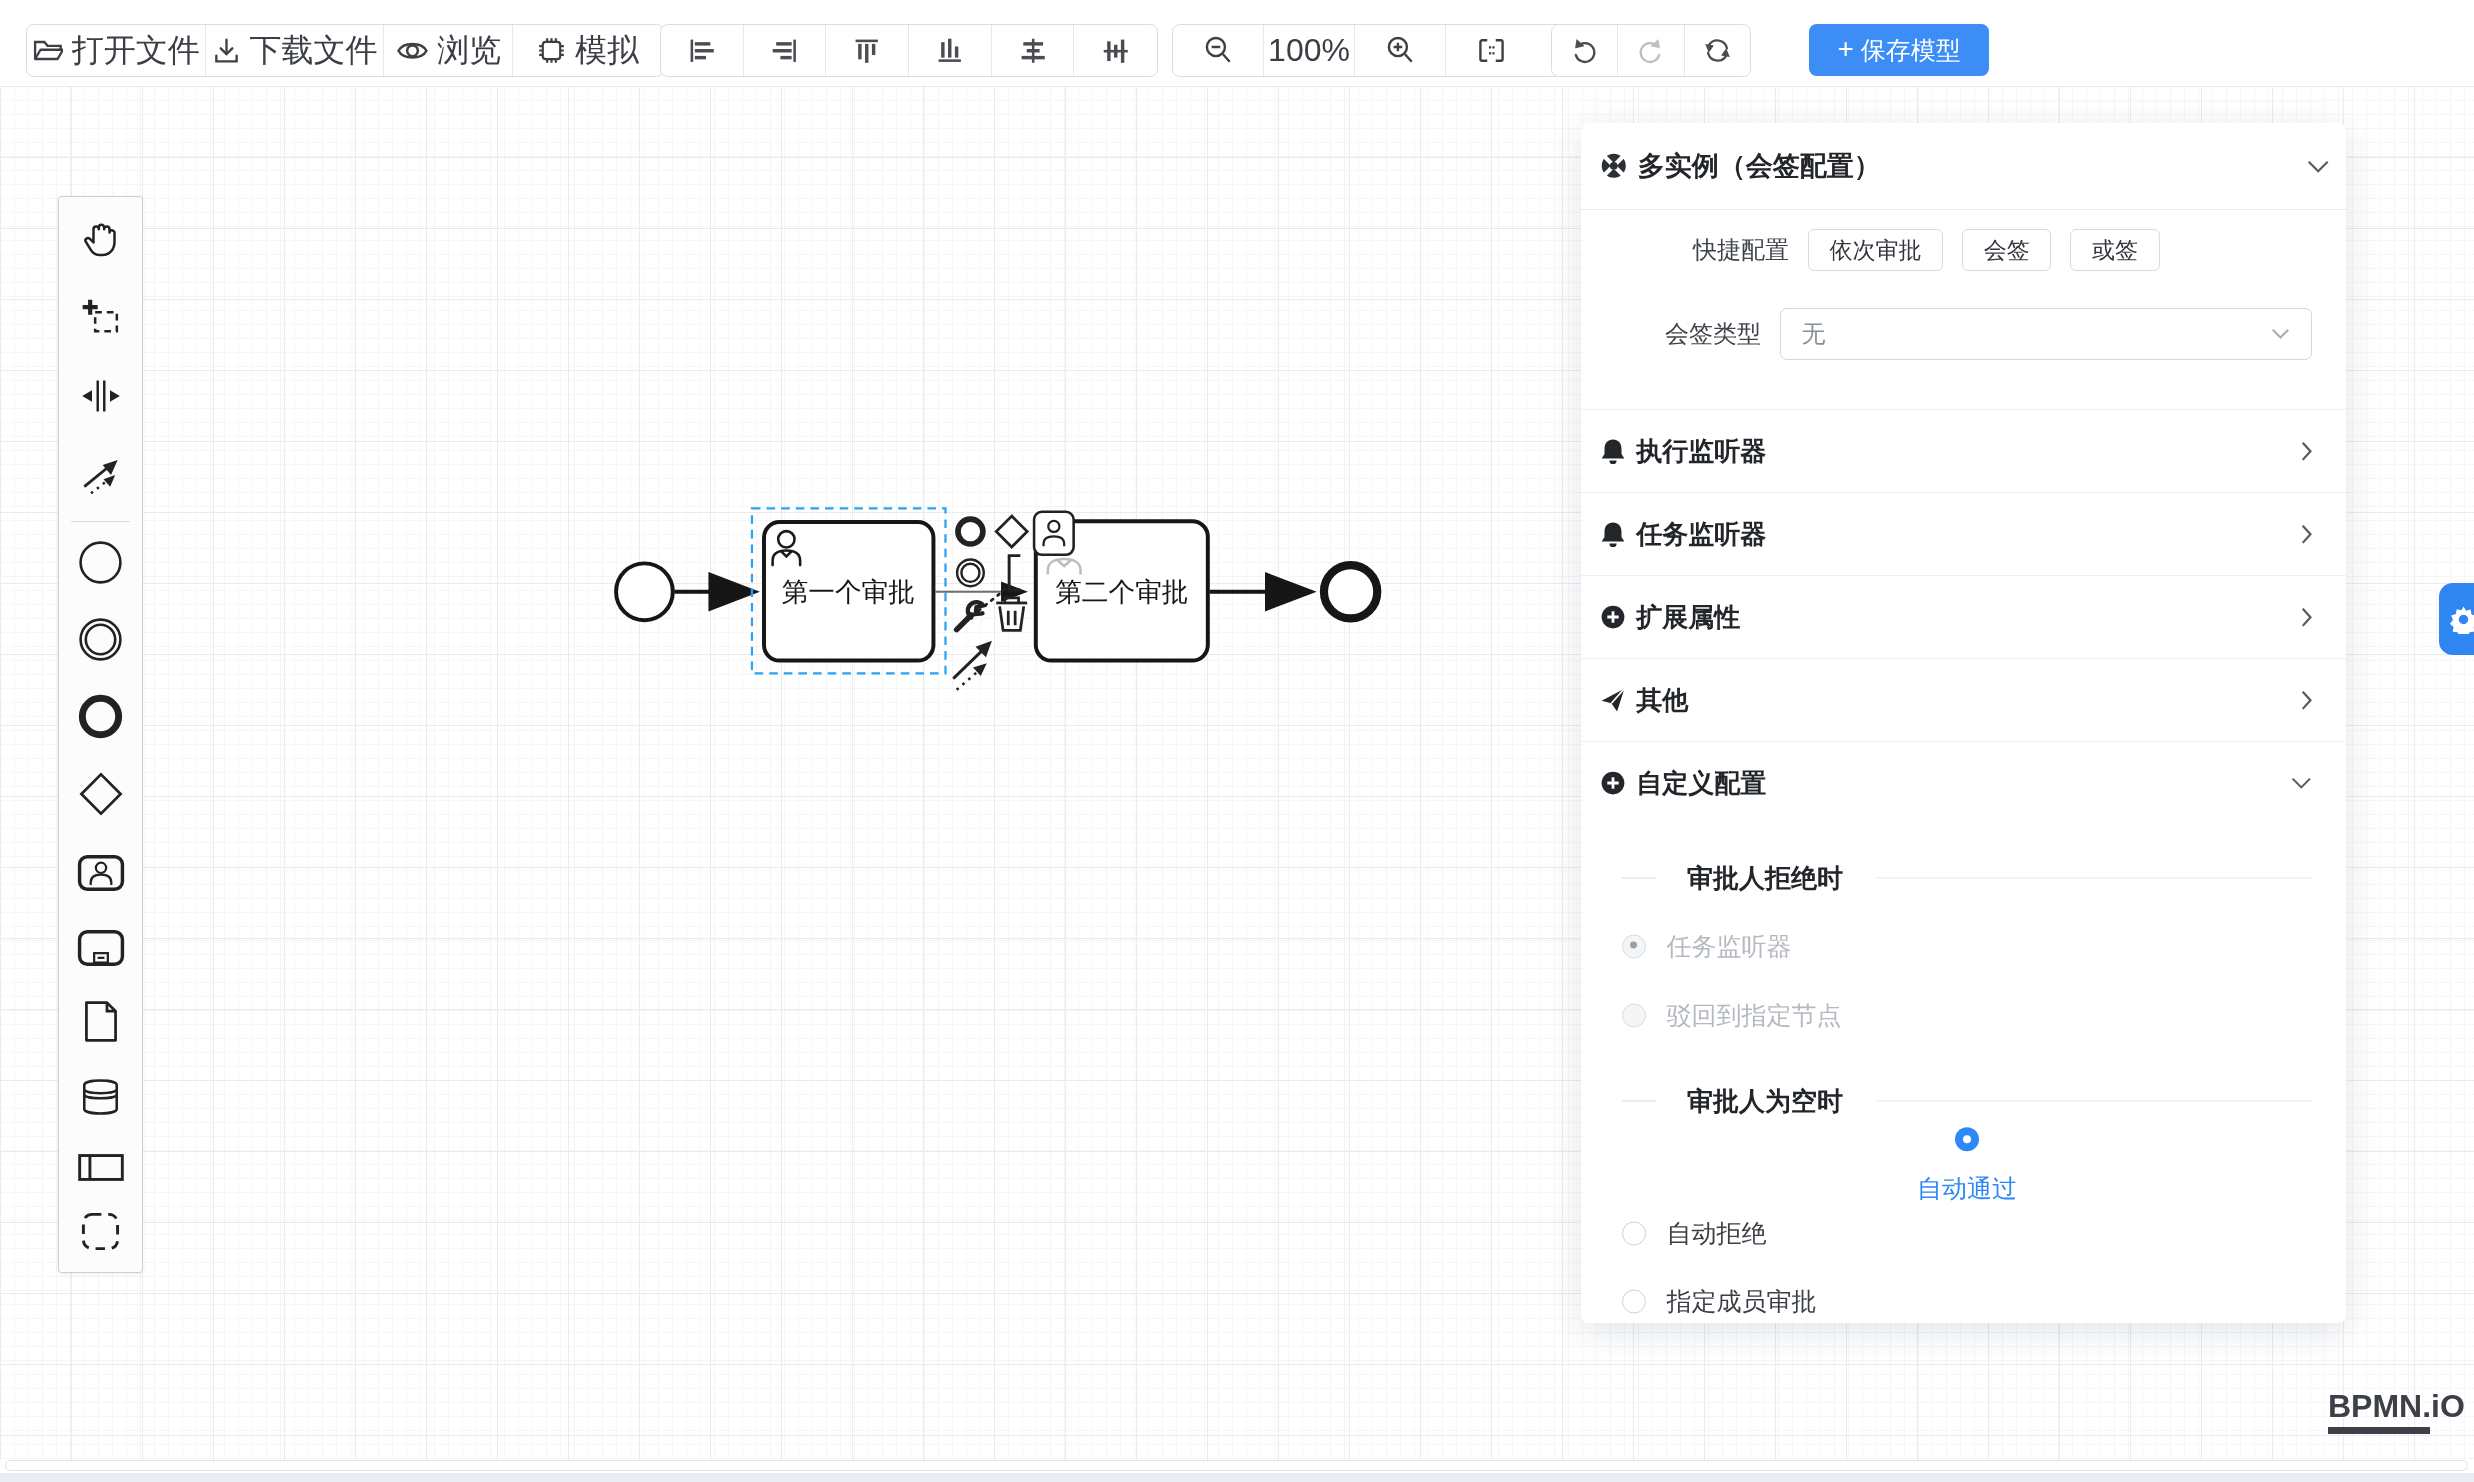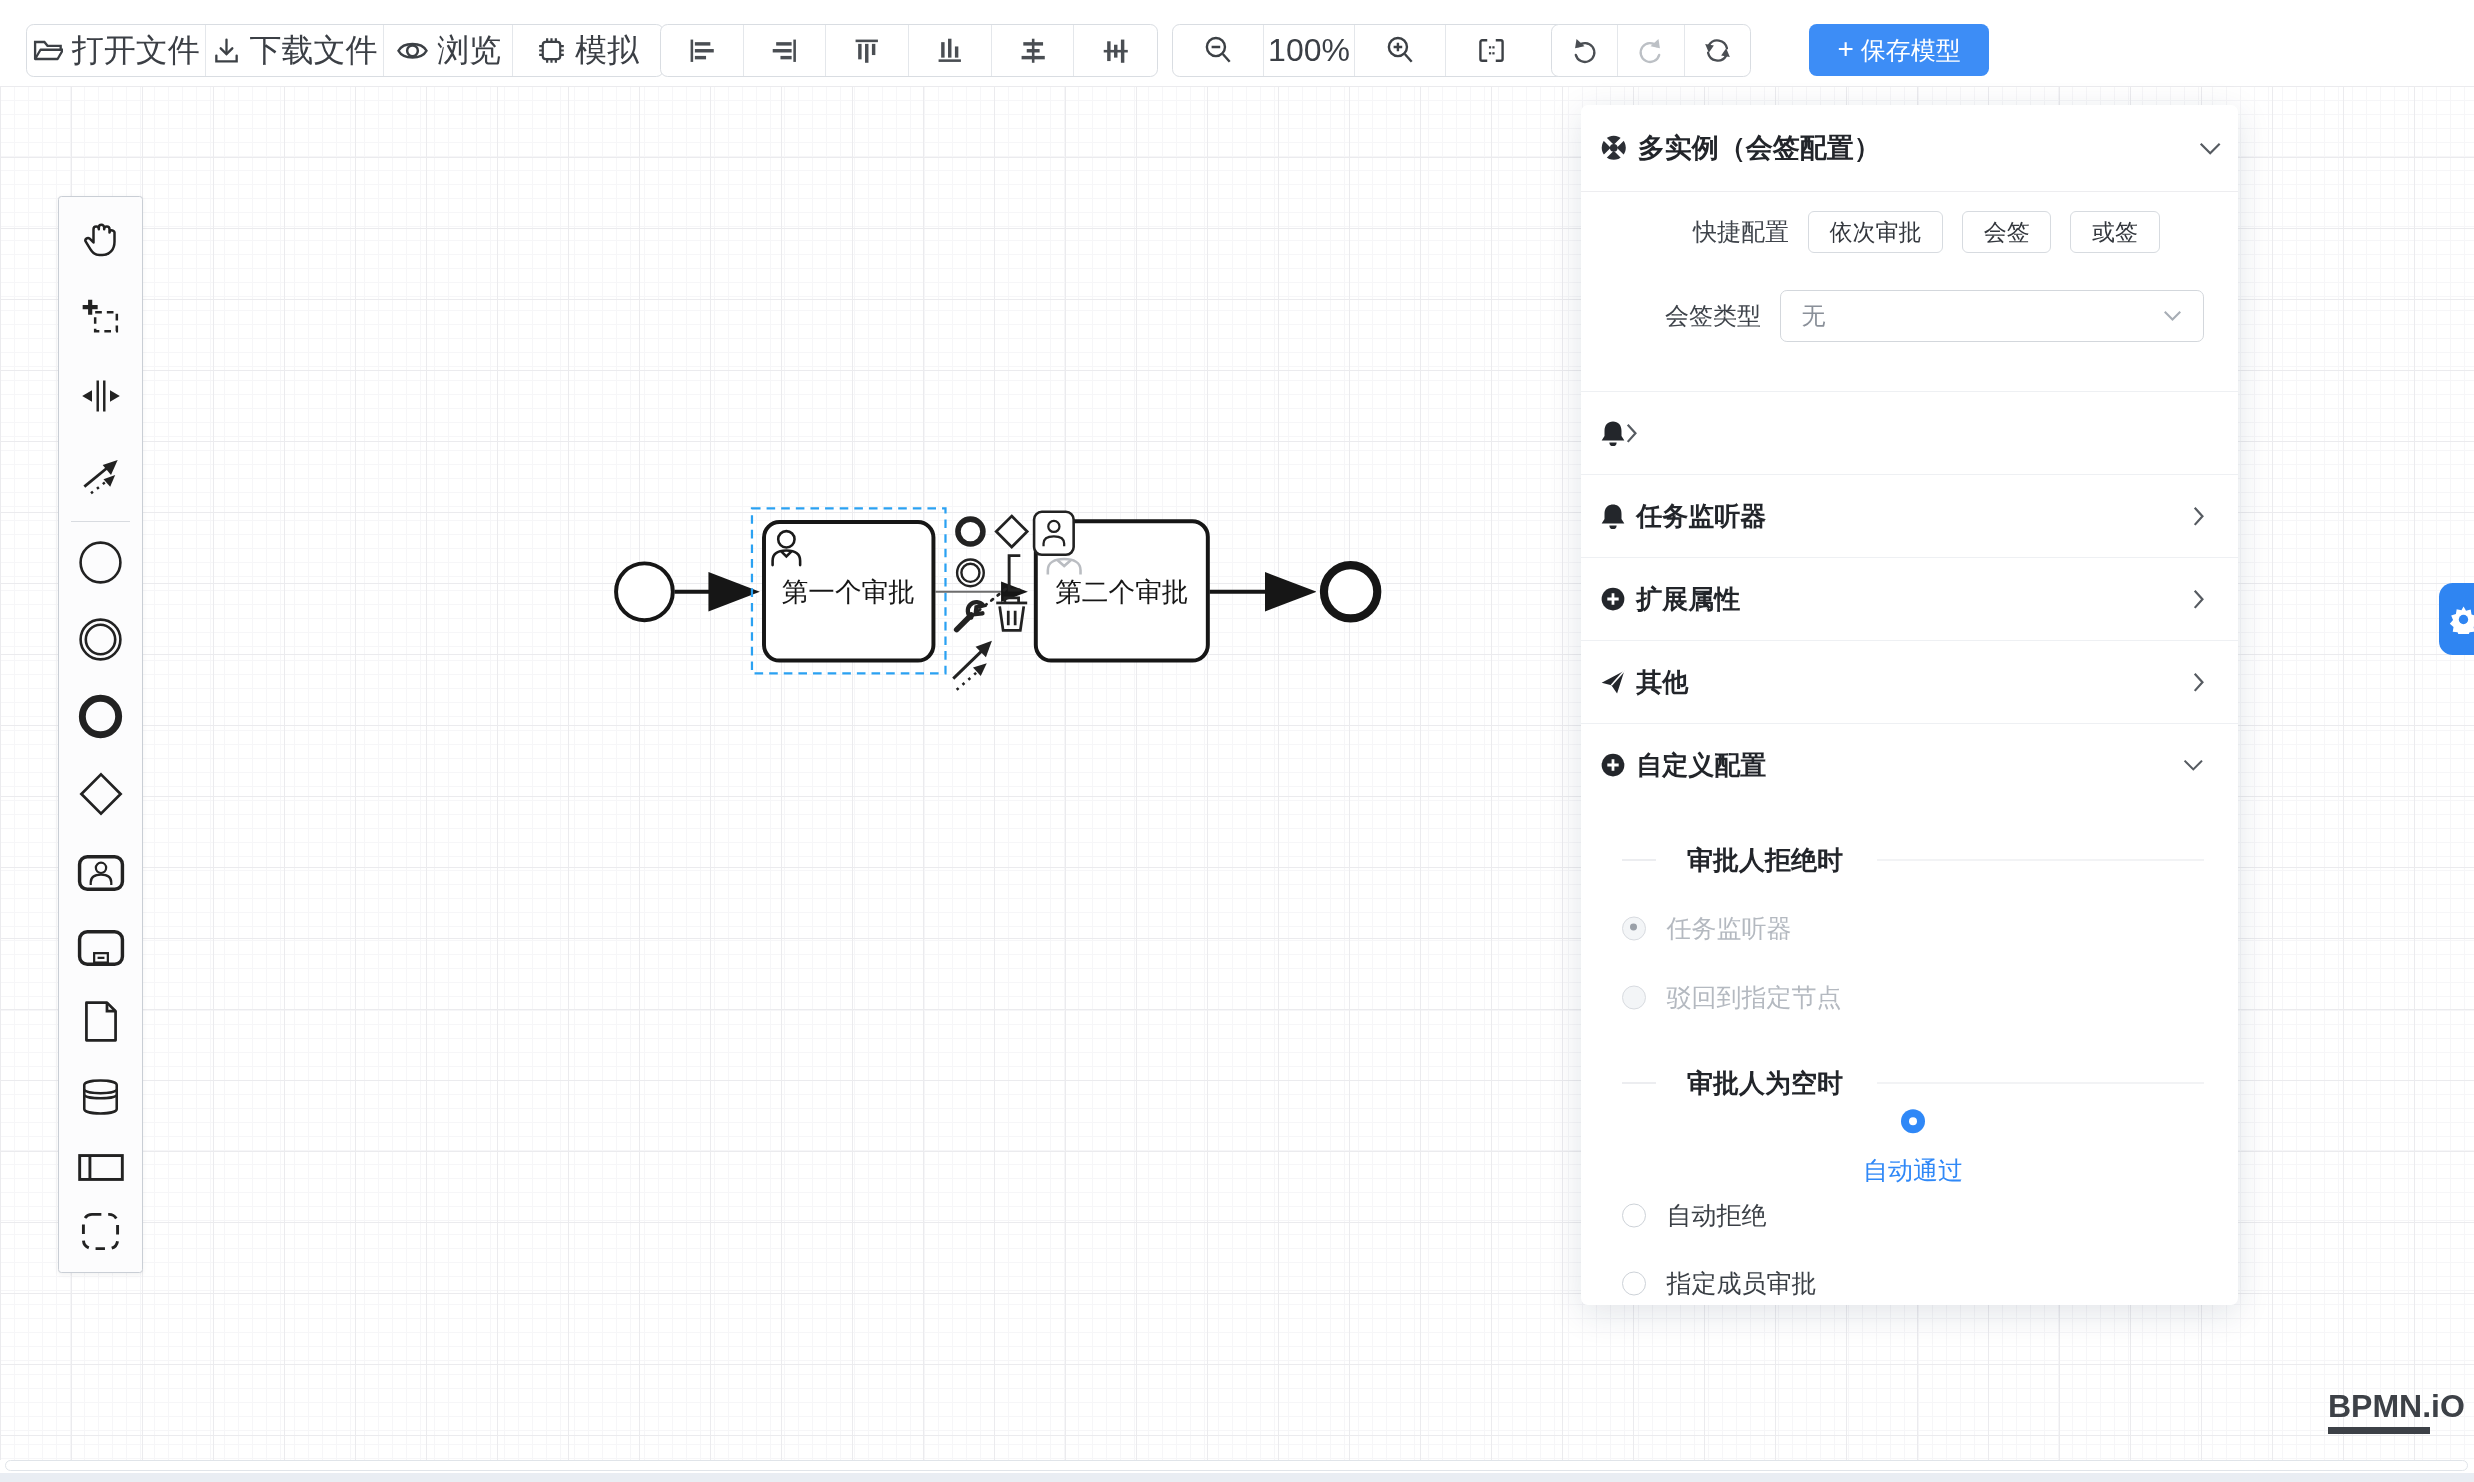--- a/index.html
+++ b/index.html
@@ -29,21 +29,21 @@
   .save-plus{font-size:28px;line-height:1;margin-top:-2.6px;}
 
   
   .palette{position:absolute;left:58px;top:196px;width:83px;height:1075px;background:#fcfcfd;
     border:0.9px solid #c9ced5;border-radius:3.4px;box-shadow:0 1.7px 5.2px rgba(0,0,0,.05);}
   .pal-item{position:absolute;left:50%;transform:translateX(-50%);width:48px;height:48px;
     display:flex;align-items:center;justify-content:center;cursor:pointer;}
   .pal-sep{position:absolute;left:12px;right:12px;height:0.9px;background:#d8dbe0;}
 
   
-  .panel{position:absolute;left:1581px;top:105px;width:657px;height:1200px;background:#fff;
+  .panel{position:absolute;left:1581px;top:123px;width:765px;height:1200px;background:#fff;
     border-radius:6.9px;box-shadow:0 8.6px 34px rgba(20,40,70,.12);box-sizing:border-box;}
   .panel-header{position:absolute;left:19px;right:17px;top:0;height:86px;display:flex;align-items:center;gap:10.3px;}
   .panel-title{font-size:27px;font-weight:700;color:#22252a;flex:1;}
   .panel-divider{position:absolute;left:0;right:0;top:86px;height:0.9px;background:#ededf0;}
   .form-row{position:absolute;left:0;right:34px;display:flex;align-items:center;}
   .form-label{width:180px;text-align:right;font-size:24px;color:#3f444b;flex:0 0 180px;}
   .quick-btn{height:40px;padding:0 20.6px;border:0.9px solid #d7dbe0;border-radius:6px;background:#fff;
     font-size:23px;color:#33373d;display:flex;align-items:center;margin-left:19px;cursor:pointer;}
   .select-box{margin-left:19px;flex:1;height:52px;border:1.3px solid #d3d7dc;border-radius:6.9px;
     display:flex;align-items:center;padding:0 20.6px;box-sizing:border-box;cursor:pointer;}
@@ -429,20 +429,21 @@
         </svg>
       </div>
     </div>
 
     <div class="sec-list">
       <div class="sec-row">
         <svg width="26" height="27.5" viewBox="0 0 32 34">
           <path d="M16 3 c6.5 0 10.5 4.5 10.5 11.5 v6.5 l3.5 5.5 H2 l3.5 -5.5 v-6.5 C5.5 7.5 9.5 3 16 3 z" fill="#23262b"></path>
           <path d="M11.5 29 a4.5 4.5 0 0 0 9 0 z" fill="#23262b"></path>
         </svg>
+        <span class="sec-label">执行监听器</span>
         <svg width="11.2" height="20.6" viewBox="0 0 13 24">
           <polyline points="2,2 11,12 2,22" fill="none" stroke="#565b61" stroke-width="2.6"></polyline>
         </svg>
       </div>
       <div class="sec-row">
         <svg width="26" height="27.5" viewBox="0 0 32 34">
           <path d="M16 3 c6.5 0 10.5 4.5 10.5 11.5 v6.5 l3.5 5.5 H2 l3.5 -5.5 v-6.5 C5.5 7.5 9.5 3 16 3 z" fill="#23262b"></path>
           <path d="M11.5 29 a4.5 4.5 0 0 0 9 0 z" fill="#23262b"></path>
         </svg>
         <span class="sec-label">任务监听器</span>

